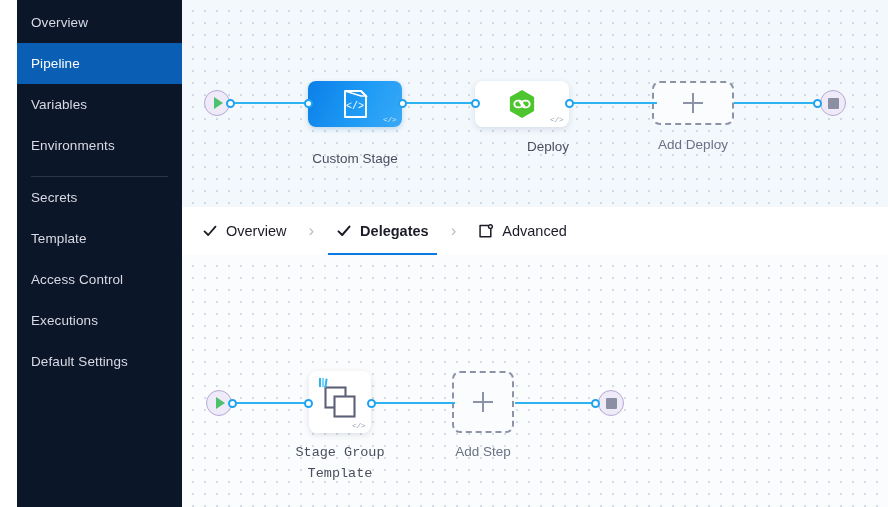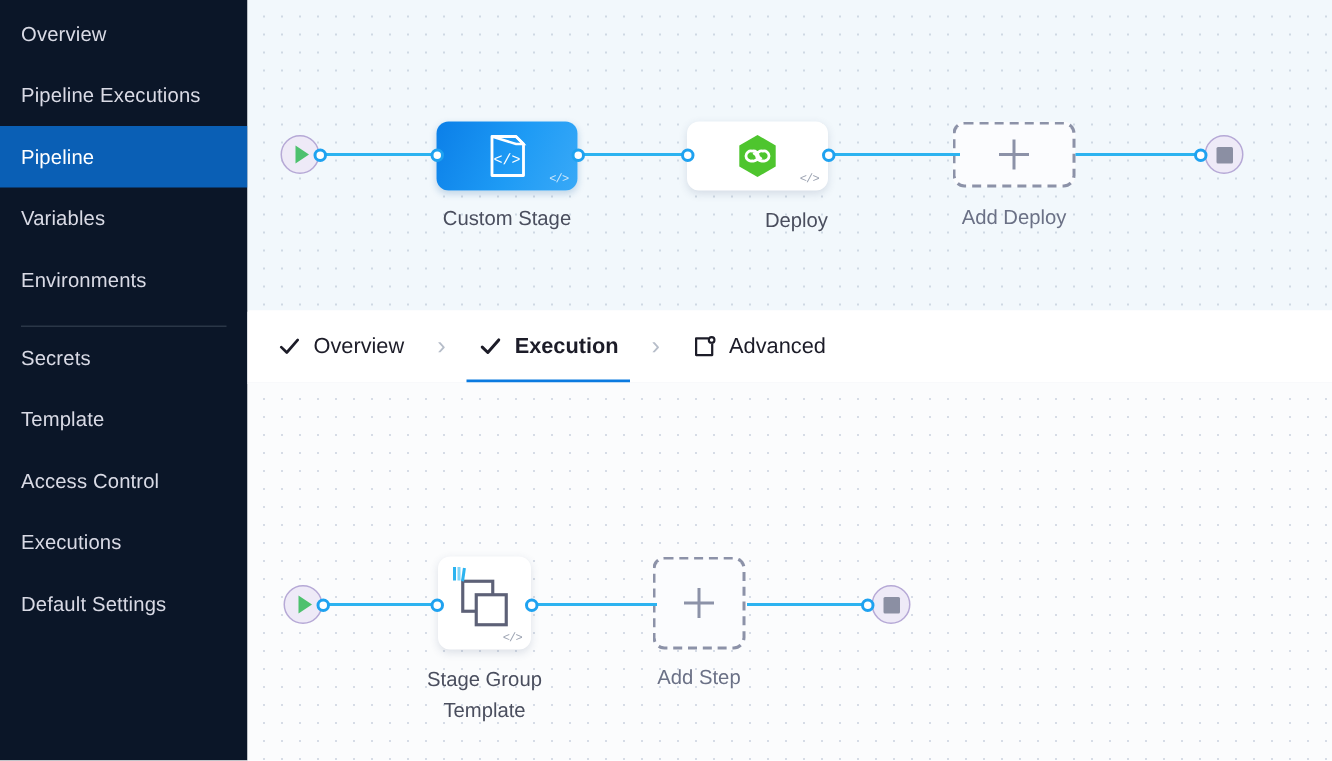--- a/index.html
+++ b/index.html
@@ -2,21 +2,21 @@
 <html><head>
 <meta charset="utf-8">
 <style>
   * { box-sizing: border-box; margin: 0; padding: 0; }
   html, body {
     width: 888px; height: 507px;
     font-family: "Liberation Sans", sans-serif;
     background: #ffffff;
     overflow: hidden;
   }
-  .app { position: relative; width: 888px; height: 437px; display: flex; }
+  .app { position: relative; width: 888px; height: 437px; display: flex; padding-left: 17px; }
 
   
   .sidebar {
     width: 165px; height: 507px;
     background: #0b1628;
     flex: 0 0 165px;
     position: relative;
     padding-top: 2px;
   }
   .nav-item {
@@ -161,23 +161,20 @@
 </style>
 </head>
 <body>
 
 <div class="app">
 
   <nav class="sidebar">
     <div class="nav-item">
       <span>Overview</span>
     </div>
-    <div class="nav-item">
-      <span>Pipeline Executions</span>
-    </div>
     <div class="nav-item active">
       <span>Pipeline</span>
     </div>
     <div class="nav-item">
       <span>Variables</span>
     </div>
     <div class="nav-item">
       <span>Environments</span>
     </div>
 
@@ -253,21 +250,21 @@
 
       <div class="link" style="left:552px; top:102px; width:84px;"></div>
       <div class="port" style="left:631px; top:99px;"></div>
 
       <div class="node" style="left:638px; top:90px;">
         <div class="terminal">
           <div class="stop-sq"></div>
         </div>
       </div>
 
-      <div class="node-label" style="left:126px; top:135px; width:94px;">Custom Stage</div>
+      <div class="node-label" style="left:126px; top:148px; width:94px;">Custom Stage</div>
       <div class="node-label" style="left:293px; top:136px; width:94px;text-align:right;">Deploy</div>
       <div class="node-label muted" style="left:470px; top:134px; width:82px;">Add Deploy</div>
     </div>
 
     <div class="tabbar">
       <div class="tab">
         <span class="check-icon">
           <svg width="16" height="16" viewBox="0 0 16 16">
               <path d="M2.5 8.4 L6.2 12 L13.5 3.6" fill="none" stroke="#1c1c28" stroke-width="1.8" stroke-linecap="round" stroke-linejoin="round"></path>
             </svg>
@@ -276,21 +273,21 @@
       </div>
 
       <span class="tab-sep">›</span>
 
       <div class="tab active">
         <span class="check-icon">
           <svg width="16" height="16" viewBox="0 0 16 16">
               <path d="M2.5 8.4 L6.2 12 L13.5 3.6" fill="none" stroke="#1c1c28" stroke-width="2" stroke-linecap="round" stroke-linejoin="round"></path>
             </svg>
         </span>
-        <span class="tab-label">Execution</span>
+        <span class="tab-label">Delegates</span>
       </div>
 
       <span class="tab-sep">›</span>
 
       <div class="tab">
         <span class="check-icon">
           <svg width="17" height="17" viewBox="0 0 17 17">
             <path d="M10.5 2.2 H2.2 V14 H13.6 V6.5" fill="none" stroke="#1c1c28" stroke-width="1.6" stroke-linecap="round" stroke-linejoin="round"></path>
             <circle cx="13.2" cy="3.3" r="2.0" fill="none" stroke="#1c1c28" stroke-width="1.5"></circle>
           </svg>
@@ -337,21 +334,21 @@
 
       <div class="link" style="left:333px; top:147px; width:82px;"></div>
       <div class="port" style="left:409px; top:144px;"></div>
 
       <div class="node" style="left:416px; top:135px;">
         <div class="terminal">
           <div class="stop-sq"></div>
         </div>
       </div>
 
-      <div class="node-label" style="left:103px; top:187px; width:110px;">
+      <div class="node-label" style="left:103px; top:187px; width:110px;font-family:Liberation Mono, monospace;">
         <div>Stage Group</div>
         <div>Template</div>
       </div>
       <div class="node-label muted" style="left:255px; top:186px; width:92px;">Add Step</div>
     </div>
 
   </section>
 </div>
 
 </body></html>

